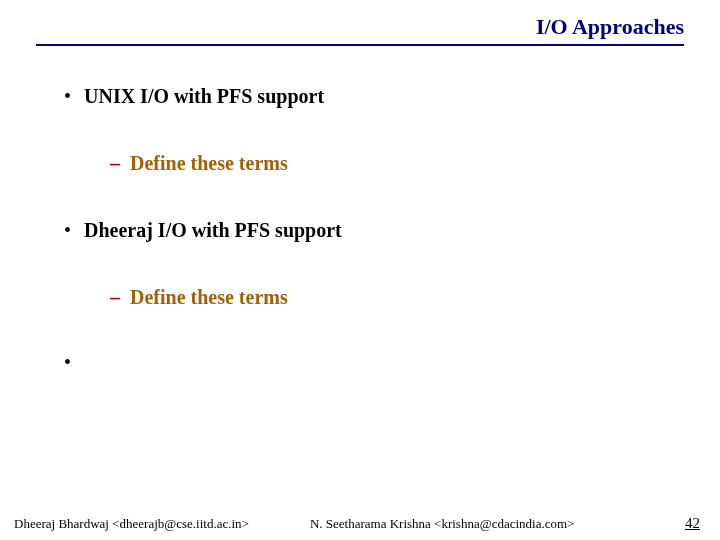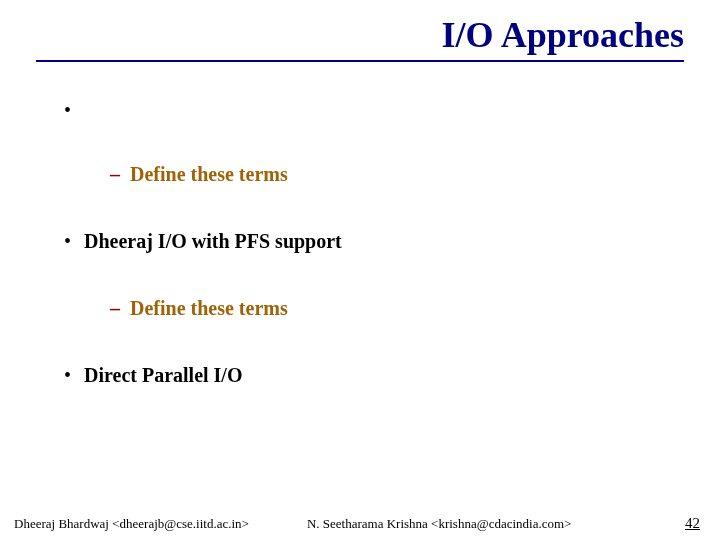--- a/index.html
+++ b/index.html
@@ -16,21 +16,21 @@
     width: 720px;
     height: 540px;
     box-sizing: border-box;
   }
   .title-region {
     padding: 14px 36px 0 36px;
   }
   .title {
     text-align: right;
     font-weight: bold;
-    font-size: 36px;
+    font-size: 22px;
     color: #000080;
     margin: 0 0 4px 0;
   }
   .rule {
     border: none;
     border-top: 2px solid #000080;
     margin: 0;
   }
   .content {
     padding: 38px 40px 0 64px;
@@ -71,27 +71,28 @@
   .footer {
     position: absolute;
     left: 0;
     right: 0;
     bottom: 8px;
     padding: 0 20px 0 14px;
     display: flex;
     align-items: baseline;
     font-size: 13px;
     color: #000;
+    gap: 17px;
   }
   .footer .left {
     white-space: nowrap;
   }
   .footer .mid {
     white-space: nowrap;
-    margin-left: 58px;
+    margin-left: 44px;
   }
   .footer .spacer {
     flex: 1;
   }
   .footer .pagenum {
     font-size: 15px;
     text-decoration: underline;
   }
 </style>
 </head>
@@ -101,40 +102,40 @@
 
   <div class="title-region">
     <h1 class="title">I/O Approaches</h1>
     <hr class="rule">
   </div>
 
   <div class="content">
 
     <div class="bullet-row">
       <span class="bullet">•</span>
+      <span class="bullet-text">UNIX I/O with PFS support</span>
     </div>
 
     <div class="sub-row">
       <span class="dash">–</span>
       <span class="sub-text">Define these terms</span>
     </div>
 
     <div class="bullet-row">
       <span class="bullet">•</span>
       <span class="bullet-text">Dheeraj I/O with PFS support</span>
     </div>
 
     <div class="sub-row">
       <span class="dash">–</span>
       <span class="sub-text">Define these terms</span>
     </div>
 
     <div class="bullet-row" style="margin-bottom:0;">
       <span class="bullet">•</span>
-      <span class="bullet-text">Direct Parallel I/O</span>
     </div>
 
   </div>
 
   <div class="footer">
     <span class="left">Dheeraj Bhardwaj &lt;dheerajb@cse.iitd.ac.in&gt;</span>
     <span class="mid">N. Seetharama Krishna &lt;krishna@cdacindia.com&gt;</span>
     <span class="spacer"></span>
     <span class="pagenum">42</span>
   </div>

